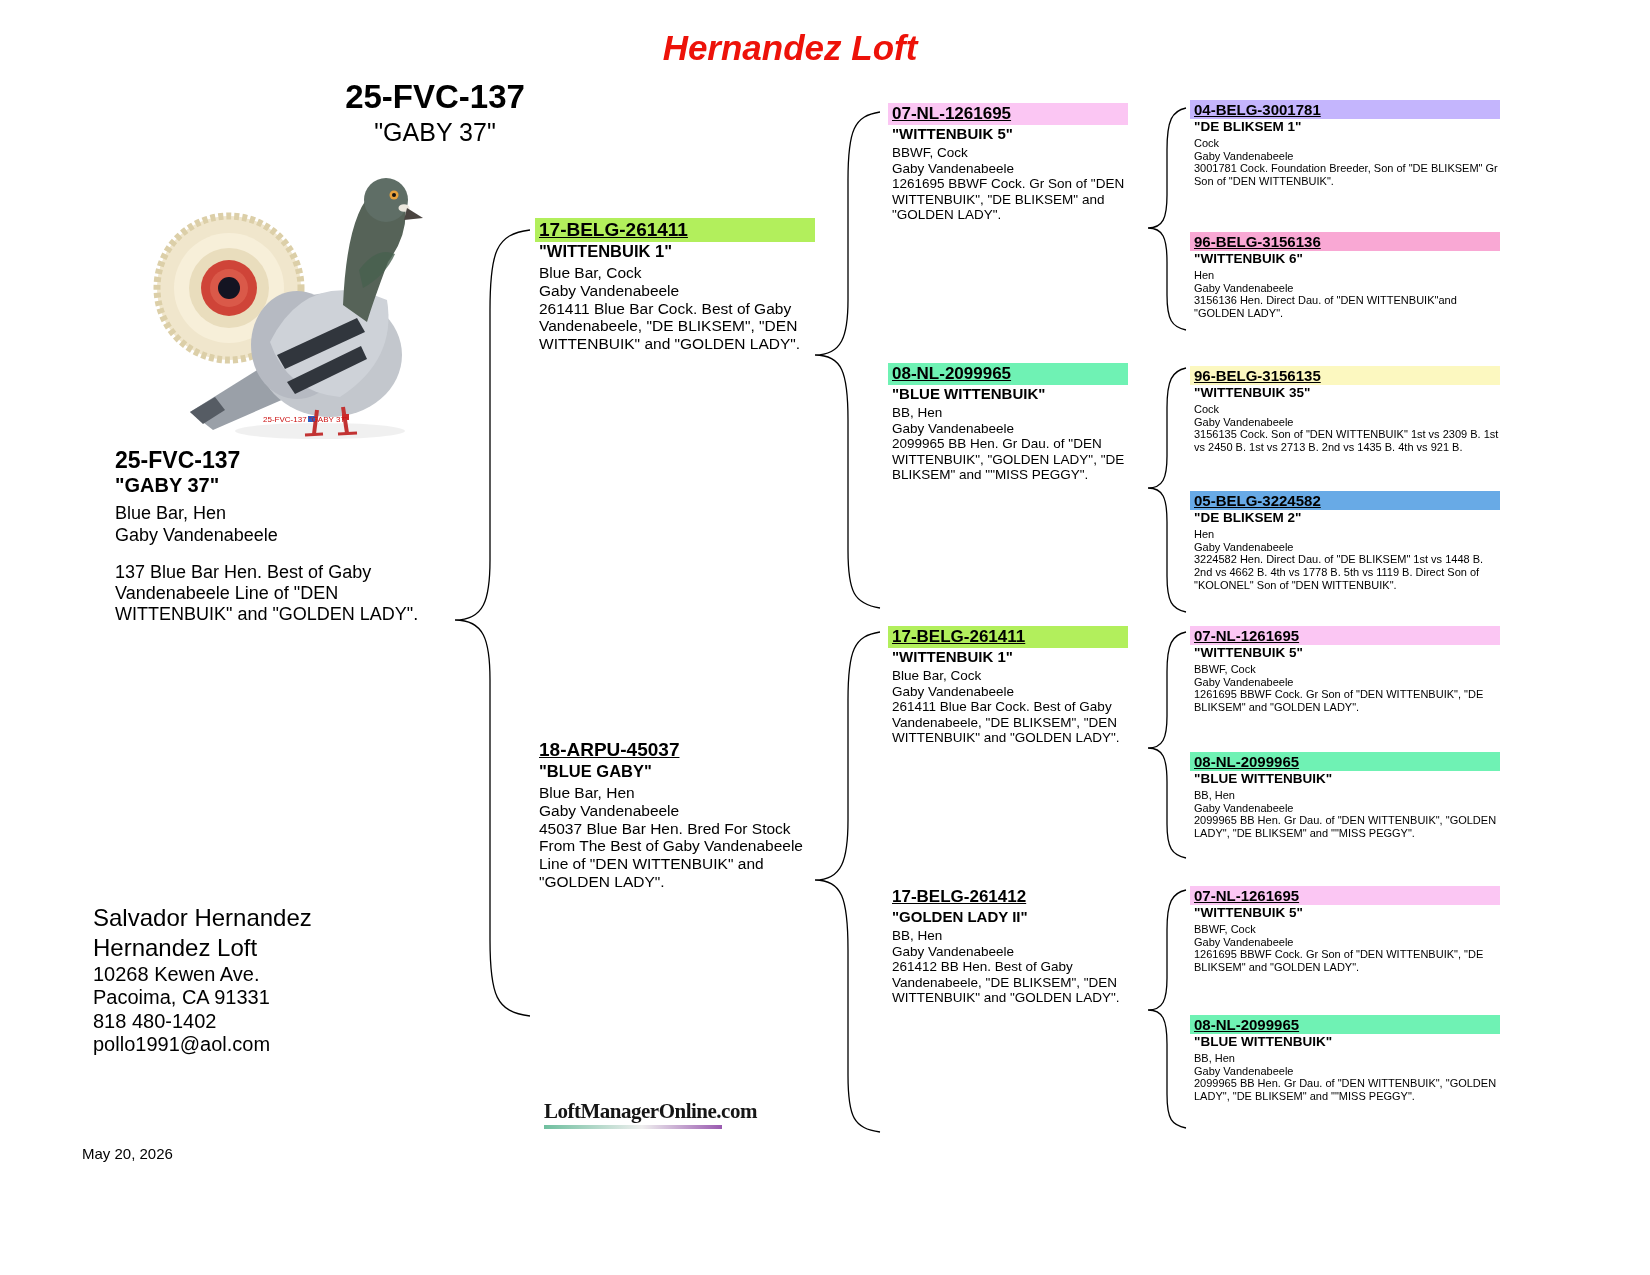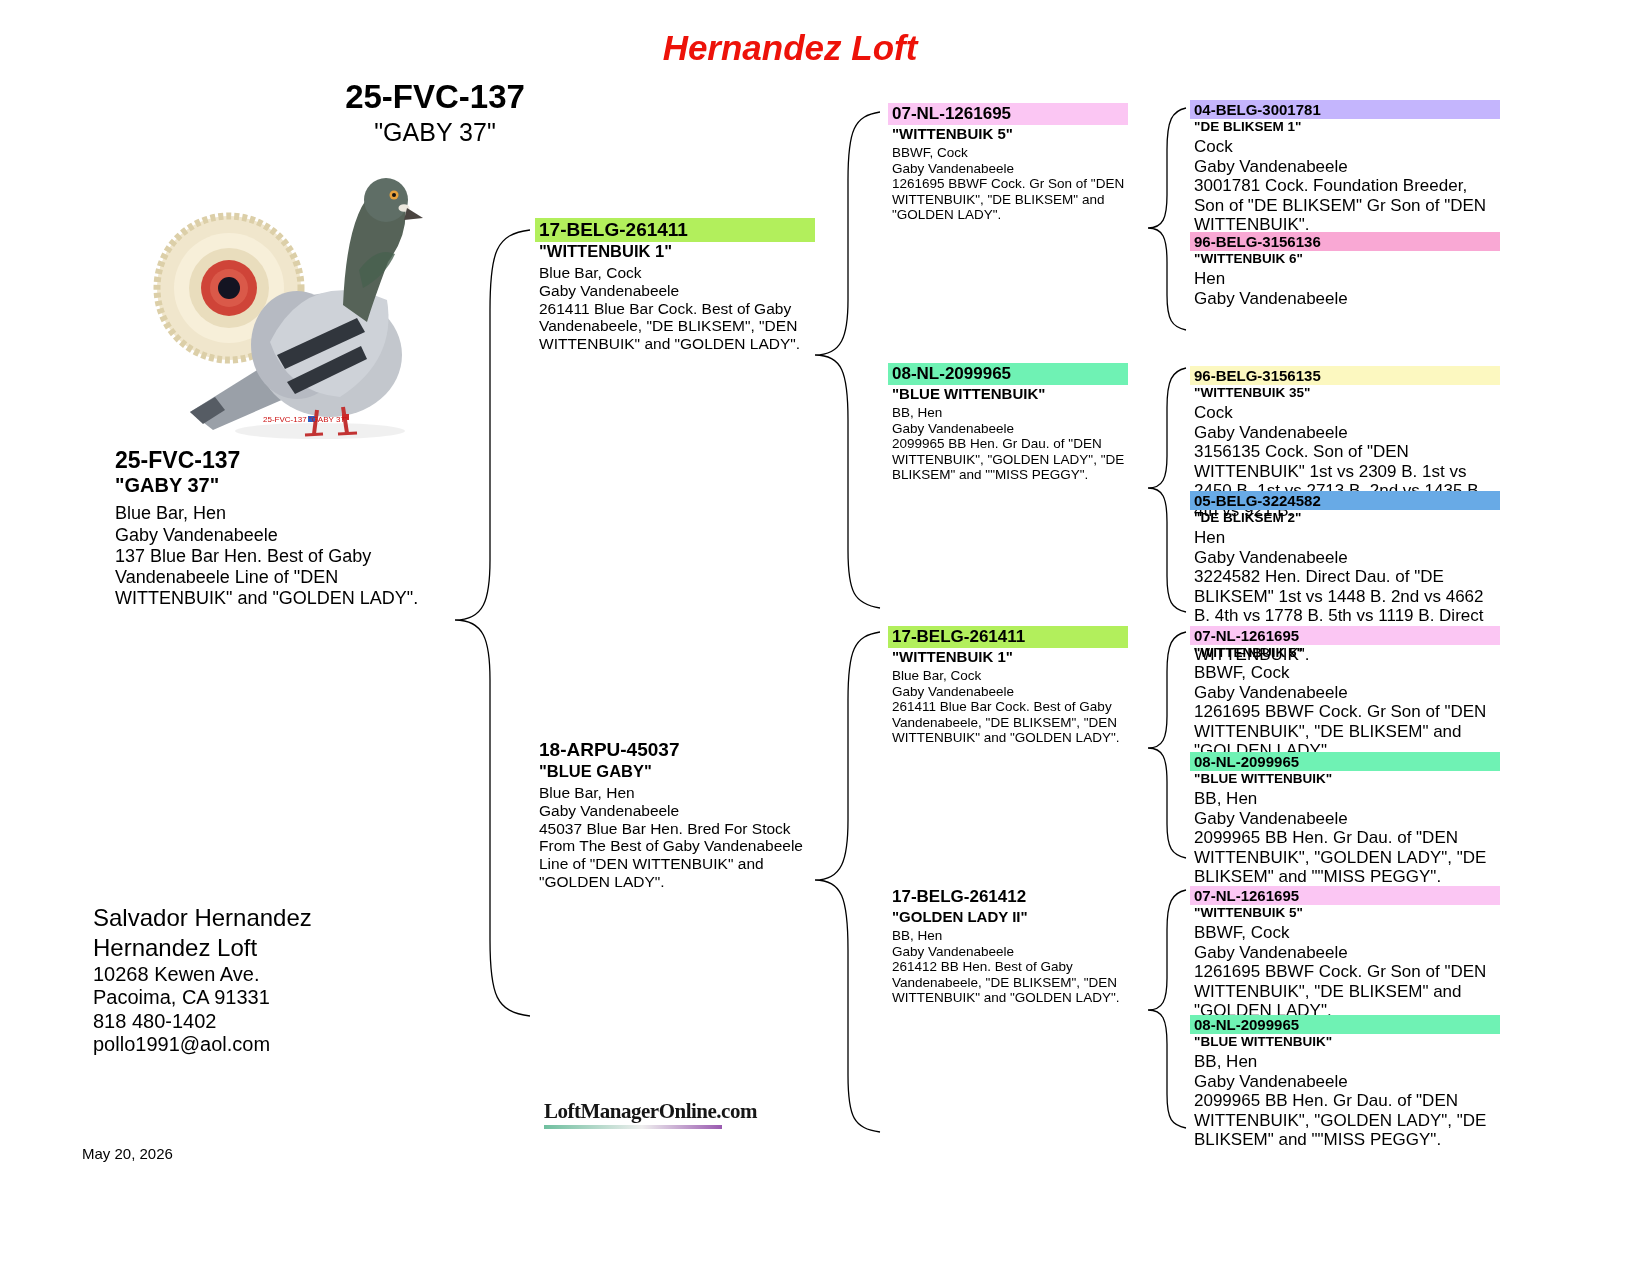--- a/index.html
+++ b/index.html
@@ -11,47 +11,47 @@
   #loft-title{left:560px;top:28px;width:460px;text-align:center;
               font-size:35px;font-weight:bold;font-style:italic;color:#ed1209;}
   #subject-band-large{left:295px;top:78px;width:280px;text-align:center;font-size:33px;font-weight:bold;}
   #subject-name-large{left:295px;top:118px;width:280px;text-align:center;font-size:25px;}
 
   
   #subject-block{left:115px;top:448px;width:315px;}
   #subject-block .band{font-size:23px;font-weight:bold;line-height:1.1;}
   #subject-block .bname{font-size:20px;font-weight:bold;line-height:1.2;}
   #subject-block .line,#subject-block .desc{font-size:18px;line-height:1.18;}
-  #subject-block .desc{margin-top:0px;}
+  #subject-block .desc{margin-top:16px;}
   #subject-block .lines{margin-top:6px;}
 
   
   #owner-block{left:93px;top:903px;width:330px;}
   .owner-big{font-size:24px;line-height:1.25;}
   .owner-line{font-size:20px;line-height:1.17;}
   #signature{left:93px;top:1110px;width:400px;font-size:20px;}
   #print-date{left:82px;top:1145px;width:250px;font-size:15px;}
 
   
   .pblock{position:absolute;}
-  .pblock .band{font-weight:bold;padding:1px 5px 1px 4px;}
+  .pblock .band{font-weight:bold;padding:1px 5px 1px 4px;text-decoration:underline;}
   .pblock .bname{font-weight:bold;padding-left:4px;}
   .pblock .bbody{padding-left:4px;margin-top:3px;line-height:1.15;}
   .col2{width:280px;}
   .col2 .band{font-size:19px;}
   .col2 .bname{font-size:16.5px;}
   .col2 .bbody{font-size:15.5px;}
   .col3{width:240px;}
   .col3 .band{font-size:17px;}
   .col3 .bname{font-size:15px;}
   .col3 .bbody{font-size:13.5px;}
   .col4{width:310px;}
   .col4 .band{font-size:15px;}
   .col4 .bname{font-size:13.5px;}
-  .col4 .bbody{font-size:17px;}
+  .col4 .bbody{font-size:11px;}
 
   
   #braces{left:0;top:0;width:1650px;height:1275px;pointer-events:none;}
 
   
   #logo{left:550px;top:1076px;width:200px;height:76px;display:flex;align-items:center;}
   #logo-text-wrap{margin-left:-6px;}
   #logo-text{font-family:"Liberation Serif",serif;font-size:21px;font-weight:bold;
              letter-spacing:-0.5px;color:#161616;white-space:nowrap;}
   #logo-bar{height:4px;width:178px;margin-top:1px;
@@ -203,20 +203,21 @@
       <div>Gaby Vandenabeele</div>
       <div>3001781 Cock. Foundation Breeder, Son of "DE BLIKSEM" Gr Son of "DEN WITTENBUIK".</div>
     </div>
   </div>
   <div class="pblock col4" style="left:1190px;top:232px;">
     <div class="band" style="background-color: #f9a8d4;">96-BELG-3156136</div>
     <div class="bname">"WITTENBUIK 6"</div>
     <div class="bbody">
       <div>Hen</div>
       <div>Gaby Vandenabeele</div>
+      <div>3156136 Hen. Direct Dau. of "DEN WITTENBUIK"and "GOLDEN LADY".</div>
     </div>
   </div>
   <div class="pblock col4" style="left:1190px;top:366px;">
     <div class="band" style="background-color: rgb(252, 248, 192);">96-BELG-3156135</div>
     <div class="bname">"WITTENBUIK 35"</div>
     <div class="bbody">
       <div>Cock</div>
       <div>Gaby Vandenabeele</div>
       <div>3156135 Cock. Son of "DEN WITTENBUIK" 1st vs 2309 B. 1st vs 2450 B. 1st vs 2713 B. 2nd vs 1435 B. 4th vs 921 B.</div>
     </div>

